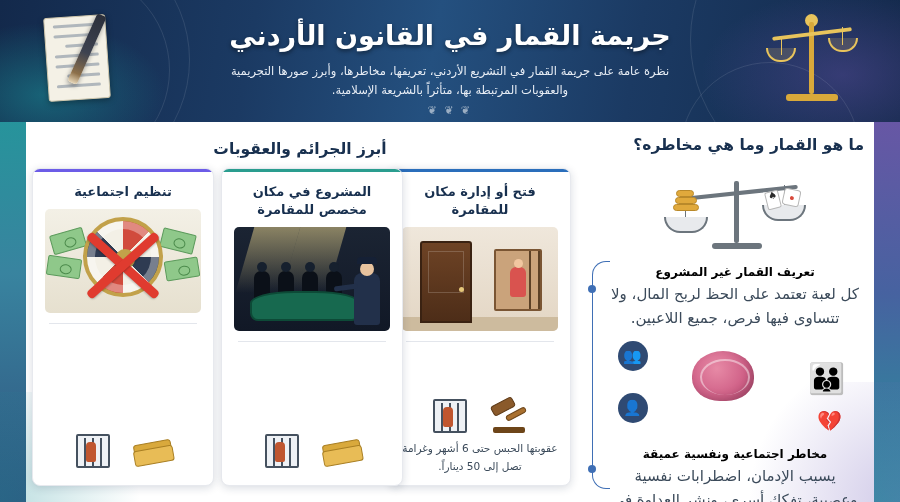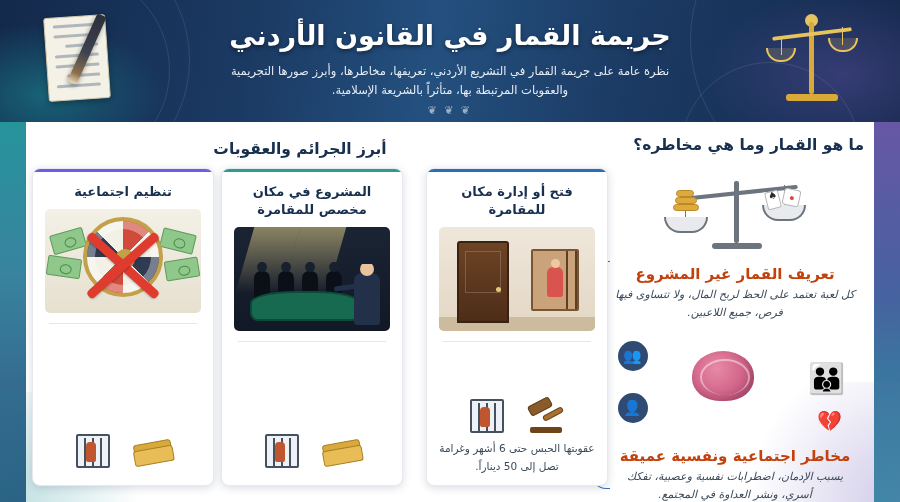--- a/index.html
+++ b/index.html
@@ -146,22 +146,22 @@
   .bracket-l {
     position:absolute; left:0; top:96px; width: 18px; height: 228px;
     border:1.5px solid #3f6fb5; border-right:none; border-radius: 14px 0 0 14px;
     background: transparent;
   }
   .dot-node {
     position:absolute; width:8px; height:8px; border-radius:50%; background:#3f6fb5;
   }
 
   .block { position:absolute; right: 22px; width: 250px; text-align:center; }
-  .block-title { font-size: 15px; font-weight: bold; color:#c2410c; margin-bottom:3px; }
-  .block-text { font-size: 11px; line-height:1.6; color:#3b4a5a;font-style:italic; }
+  .block-title { font-size: 12px; font-weight: bold; color:#000000; margin-bottom:3px; }
+  .block-text { font-size: 15px; line-height:1.6; color:#3b4a5a; }
 
   #block1 { top: 100px; }
   #block2 { top: 282px; }
 
   .icon-row { position:absolute; top:172px; right:22px; width: 250px; height: 96px; }
   .brain {
     position:absolute; left:82px; top:14px; width:62px; height:50px; border-radius:50% 50% 45% 45%;
     background: radial-gradient(circle at 40% 35%, #e78aa6 0%, #cf5f86 60%, #a8456a 100%);
     box-shadow: inset -4px -4px 8px rgba(0,0,0,.15);
   }
@@ -183,21 +183,21 @@
   
   .cards { position: absolute; top: 168px; left: 26px; width: 580px; height: 322px; }
   .card {
     position: absolute; top: 0; width: 182px; height: 318px;
     background: #ffffff; border-radius: 8px;
     box-shadow: 0 2px 9px rgba(20,40,70,.16);
     border: 1px solid #e7e9ee;
     overflow: hidden;
   }
   .card .accent { position:absolute; top:0; left:0; width:100%; height:3px; }
-  #card-1 { left: 400px; } 
+  #card-1 { left: 363px; } 
   #card-2 { left: 195px; }
   #card-3 { left: 6px; }
   #card-1 .accent { background:#2a6ebb; }
   #card-2 .accent { background:#2a9d8f; }
   #card-3 .accent { background:#6c5ce7; }
 
   .card-title {
     margin: 14px 12px 8px 12px; text-align:center;
     font-size: 13px; font-weight: bold; color:#18304f; line-height:1.4;
   }

